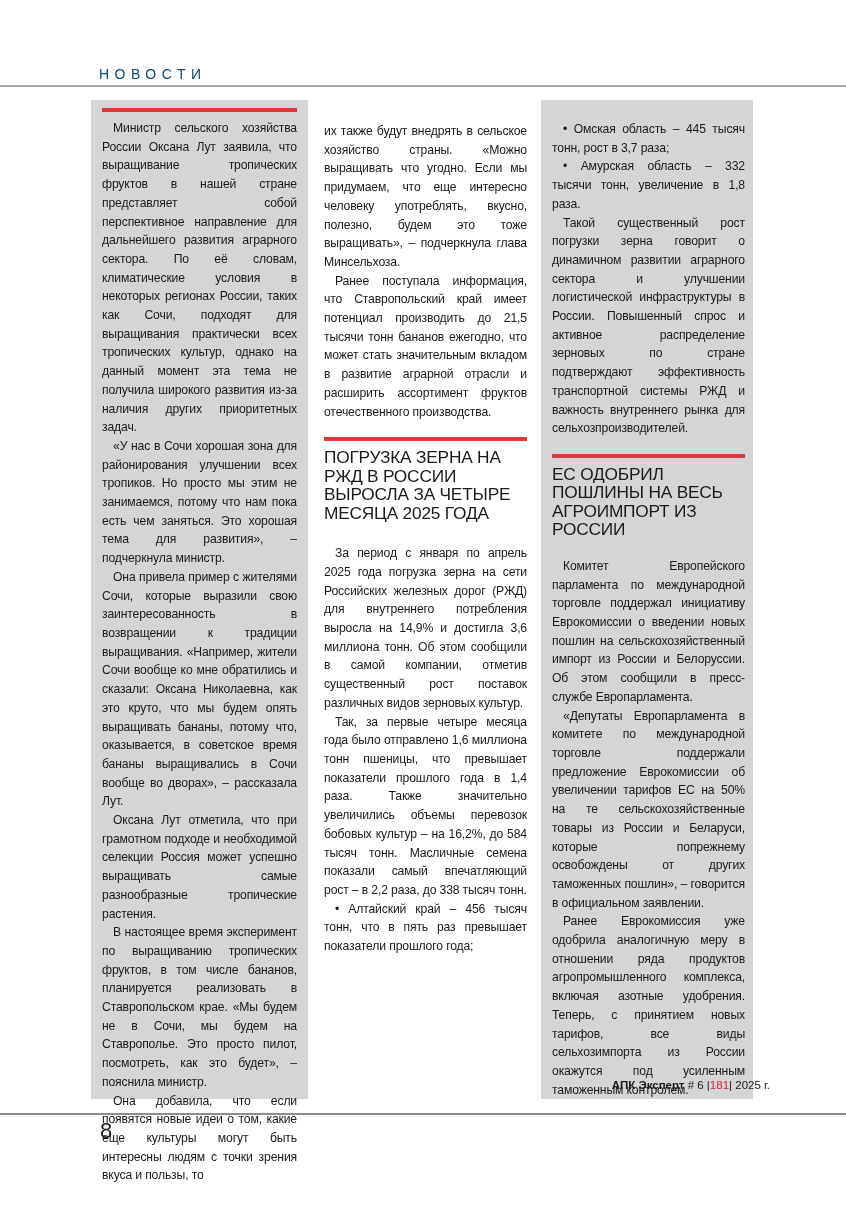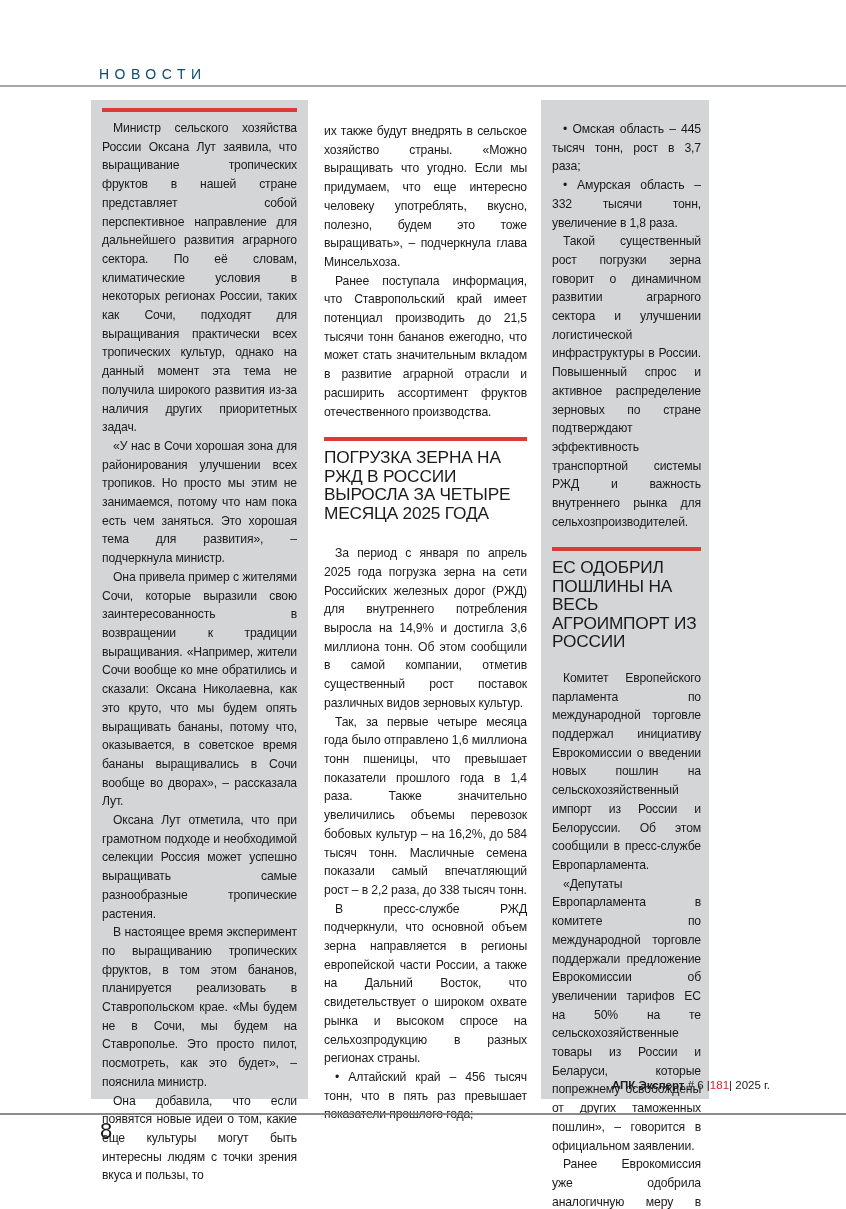--- a/index.html
+++ b/index.html
@@ -10,21 +10,21 @@
   .header-rule { position:absolute; left:0; top:85px; width:846px; height:2px; background:#a6a6a6; }
   .footer-rule { position:absolute; left:0; top:1113px; width:846px; height:2px; background:#8c8c8c; }
   .page-num { position:absolute; left:100px; top:1118px; font-size:22px; color:#1a1a1a; }
   .footer-pub { position:absolute; right:76px; top:1079px; font-size:11.5px; color:#1a1a1a;text-align:right; }
   .footer-pub b { font-weight:bold; }
   .footer-pub .red { color:#e0232b; }
   .panel { position:absolute; top:100px; height:999px; box-sizing:border-box; }
   .gray { background:#d4d5d6; }
   #col1 { left:91px; width:217px; padding:8px 11px 0 11px; }
   #col2 { left:315px; width:220px; padding:22px 8px 0 9px; }
-  #col3 { left:541px; width:168px; padding:20px 8px 0 11px; }
+  #col3 { left:541px; width:212px; padding:20px 8px 0 11px; }
   .red-bar { height:4px; background:#d93a3a; margin-bottom:7px; }
   h2 { margin:0; font-weight:normal; font-size:17.3px; line-height:18.5px;
        text-transform:uppercase; letter-spacing:-0.2px; color:#1a1a1a; }
   .col-text p { margin:0; font-size:12.2px; line-height:18.7px; text-align:justify;
        text-indent:11px; letter-spacing:-0.15px; }
   #col1 h2 { margin-bottom:20px; }
   #col2 h2 { margin-bottom:22px; }
   #col3 h2 { margin-bottom:18px; }
   .bar-gap { height:16px; }
 </style>
@@ -33,33 +33,32 @@
 
 <div class="section-title">НОВОСТИ</div>
 <div class="header-rule"></div>
 
 <div class="panel gray col-text" id="col1">
   <div class="red-bar"></div>
   <p>Министр сельского хозяйства России Оксана Лут заявила, что выращивание тропических фруктов в нашей стране представляет собой перспективное направление для дальнейшего развития аграрного сектора. По её словам, климатические условия в некоторых регионах России, таких как Сочи, подходят для выращивания практически всех тропических культур, однако на данный момент эта тема не получила широкого развития из-за наличия других приоритетных задач.</p>
   <p>«У нас в Сочи хорошая зона для районирования улучшении всех тропиков. Но просто мы этим не занимаемся, потому что нам пока есть чем заняться. Это хорошая тема для развития», – подчеркнула министр.</p>
   <p>Она привела пример с жителями Сочи, которые выразили свою заинтересованность в возвращении к традиции выращивания. «Например, жители Сочи вообще ко мне обратились и сказали: Оксана Николаевна, как это круто, что мы будем опять выращивать бананы, потому что, оказывается, в советское время бананы выращивались в Сочи вообще во дворах», – рассказала Лут.</p>
   <p>Оксана Лут отметила, что при грамотном подходе и необходимой селекции Россия может успешно выращивать самые разнообразные тропические растения.</p>
-  <p>В настоящее время эксперимент по выращиванию тропических фруктов, в том этом бананов, планируется реализовать в Ставропольском крае. «Мы будем не в Сочи, мы будем на Ставрополье. Это просто пилот, посмотреть, как это будет», – пояснила министр.</p>
+  <p>В настоящее время эксперимент по выращиванию тропических фруктов, в том числе бананов, планируется реализовать в Ставропольском крае. «Мы будем не в Сочи, мы будем на Ставрополье. Это просто пилот, посмотреть, как это будет», – пояснила министр.</p>
   <p>Она добавила, что если появятся новые идеи о том, какие еще культуры могут быть интересны людям с точки зрения вкуса и пользы, то</p>
 </div>
 
 <div class="panel col-text" id="col2">
   <p style="text-indent:0">их также будут внедрять в сельское хозяйство страны. «Можно выращивать что угодно. Если мы придумаем, что еще интересно человеку употреблять, вкусно, полезно, будем это тоже выращивать», – подчеркнула глава Минсельхоза.</p>
   <p>Ранее поступала информация, что Ставропольский край имеет потенциал производить до 21,5 тысячи тонн бананов ежегодно, что может стать значительным вкладом в развитие аграрной отрасли и расширить ассортимент фруктов отечественного производства.</p>
   <div class="bar-gap"></div>
   <div class="red-bar"></div>
   <h2>Погрузка зерна на РЖД в России выросла за четыре месяца 2025 года</h2>
   <p>За период с января по апрель 2025 года погрузка зерна на сети Российских железных дорог (РЖД) для внутреннего потребления выросла на 14,9% и достигла 3,6 миллиона тонн. Об этом сообщили в самой компании, отметив существенный рост поставок различных видов зерновых культур.</p>
   <p>Так, за первые четыре месяца года было отправлено 1,6 миллиона тонн пшеницы, что превышает показатели прошлого года в 1,4 раза. Также значительно увеличились объемы перевозок бобовых культур – на 16,2%, до 584 тысяч тонн. Масличные семена показали самый впечатляющий рост – в 2,2 раза, до 338 тысяч тонн.</p>
-  <p>В пресс-службе РЖД подчеркнули, что основной объем зерна направляется в регионы европейской части России, а также на Дальний Восток, что свидетельствует о широком охвате рынка и высоком спросе на сельхозпродукцию в разных регионах страны.</p>
   <p>• Алтайский край – 456 тысяч тонн, что в пять раз превышает показатели прошлого года;</p>
 </div>
 
 <div class="panel gray col-text" id="col3">
   <p>• Омская область – 445 тысяч тонн, рост в 3,7 раза;</p>
   <p>• Амурская область – 332 тысячи тонн, увеличение в 1,8 раза.</p>
   <p>Такой существенный рост погрузки зерна говорит о динамичном развитии аграрного сектора и улучшении логистической инфраструктуры в России. Повышенный спрос и активное распределение зерновых по стране подтверждают эффективность транспортной системы РЖД и важность внутреннего рынка для сельхозпроизводителей.</p>
   <div class="bar-gap"></div>
   <div class="red-bar"></div>
   <h2>ЕС одобрил пошлины на весь агроимпорт из России</h2>

